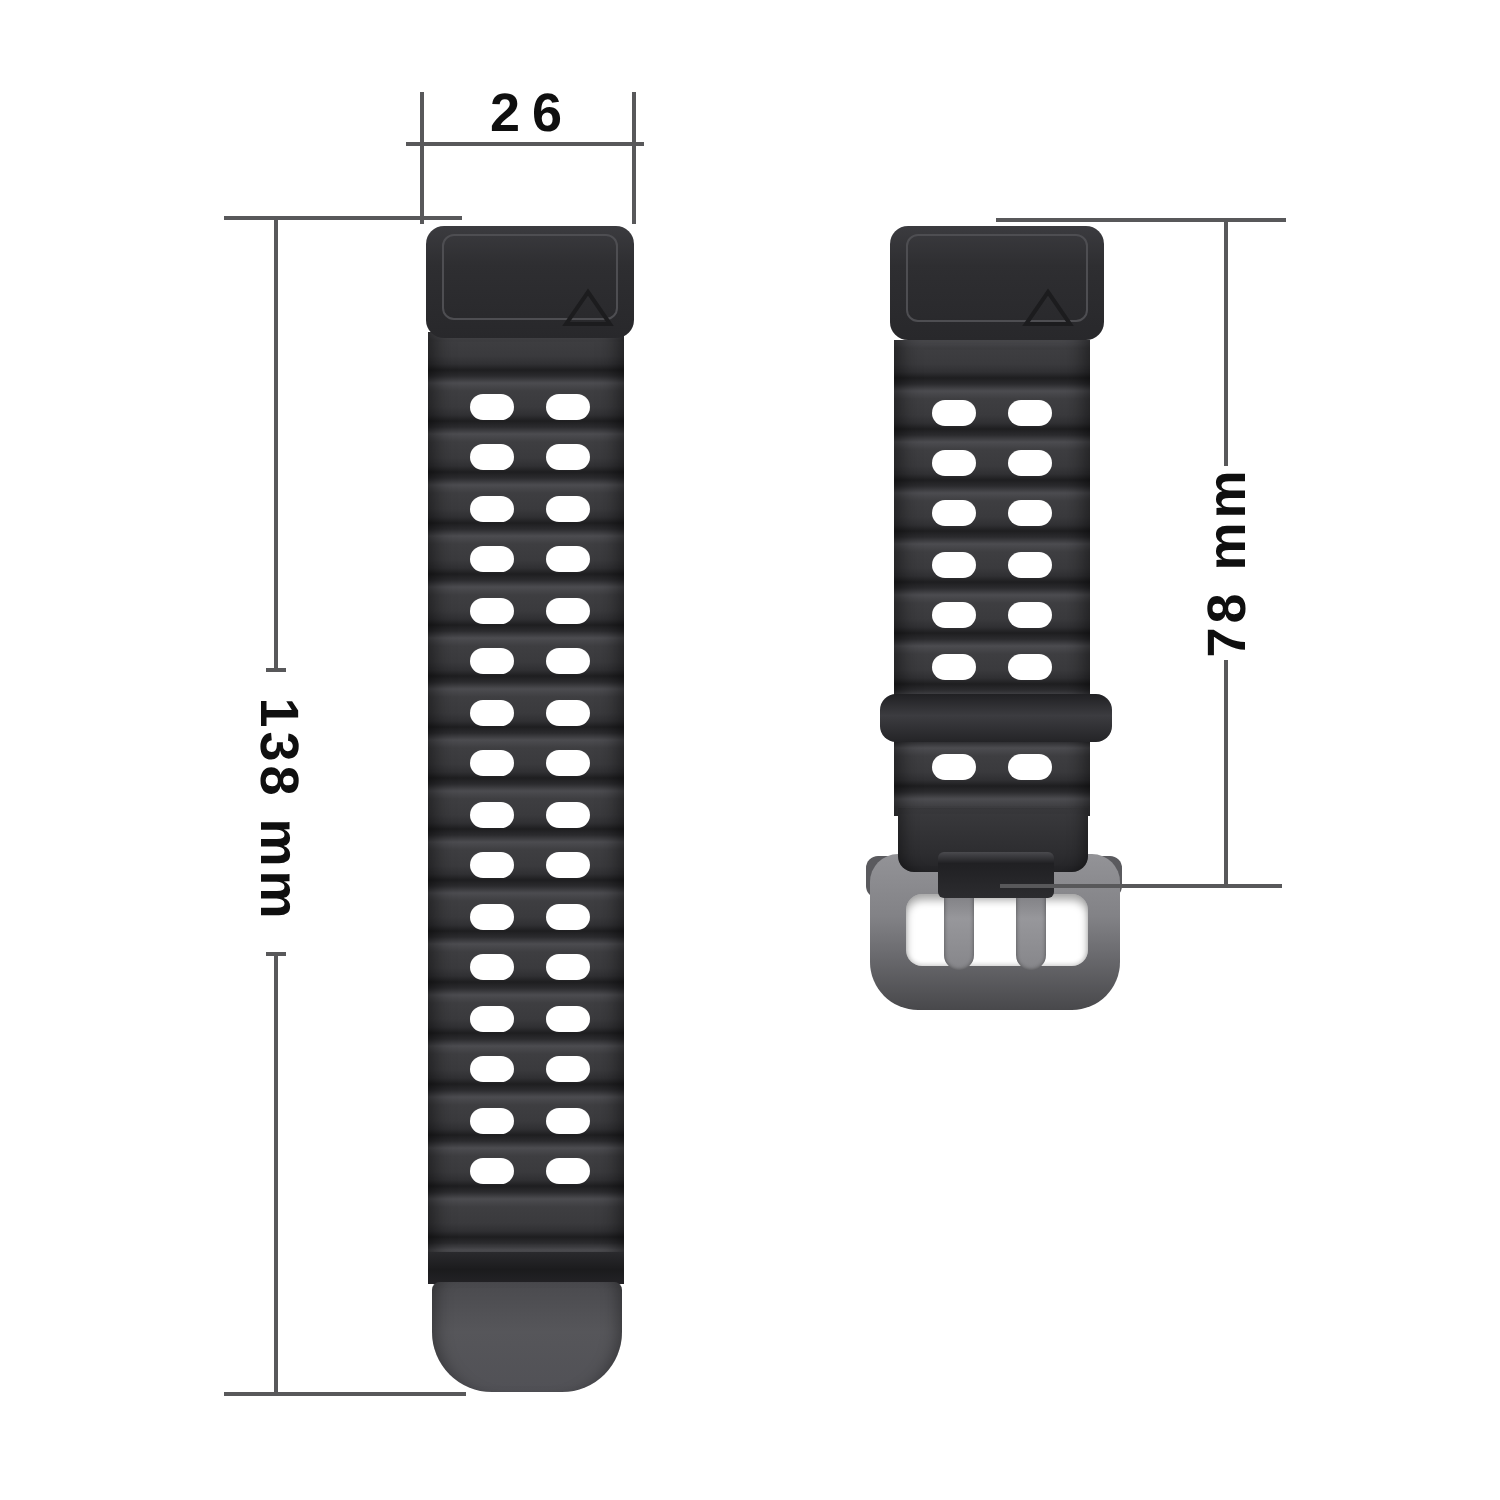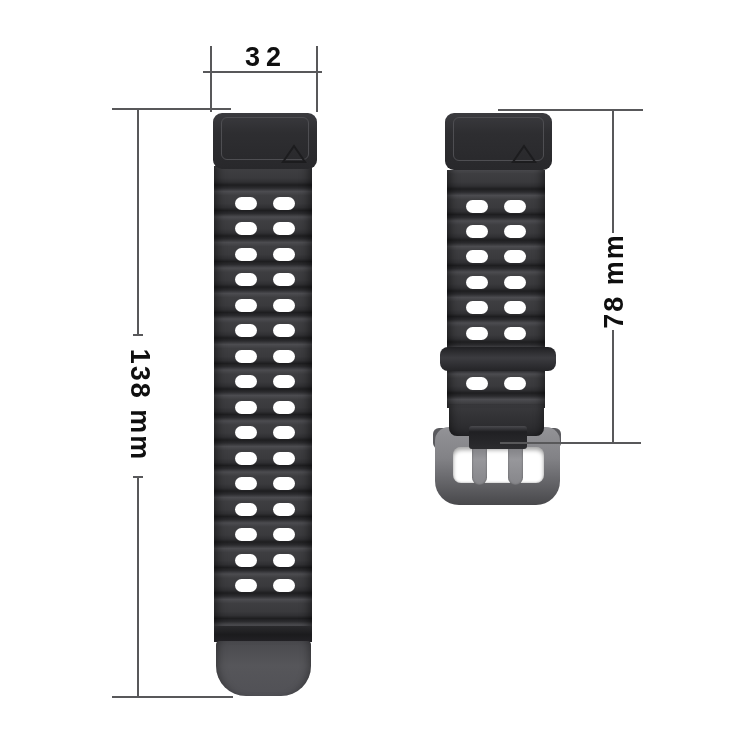--- a/index.html
+++ b/index.html
@@ -163,21 +163,21 @@
   <div class="buckle-opening" style="left:453px;top:447px;width:91px;height:36px;"></div>
 
   <div class="prong" style="left:472px;top:438px;"></div>
   <div class="prong" style="left:508px;top:438px;"></div>
 
   <div class="pin-housing" style="left:469px;top:426px;width:58px;height:23px;"></div>
 
   <div class="dim-line" style="left:210px;top:46px;width:2px;height:66px;"></div>
   <div class="dim-line" style="left:316px;top:46px;width:2px;height:66px;"></div>
   <div class="dim-line" style="left:203px;top:71px;width:119px;height:2px;"></div>
-  <div class="dim-label center" style="left:266px;top:57px;letter-spacing:6px;">32</div>
+  <div class="dim-label center" style="left:266px;top:57px;letter-spacing:6px;">26</div>
 
   <div class="dim-line" style="left:112px;top:108px;width:119px;height:2px;"></div>
   <div class="dim-line" style="left:112px;top:696px;width:121px;height:2px;"></div>
   <div class="dim-line" style="left:137px;top:108px;width:2px;height:228px;"></div>
   <div class="dim-line" style="left:137px;top:476px;width:2px;height:222px;"></div>
   <div class="dim-line" style="left:133px;top:334px;width:10px;height:2px;"></div>
   <div class="dim-line" style="left:133px;top:476px;width:10px;height:2px;"></div>
   <div class="dim-label rot-cw" style="left:139px;top:405px;">138 mm</div>
 
   <div class="dim-line" style="left:498px;top:109px;width:145px;height:2px;"></div>

